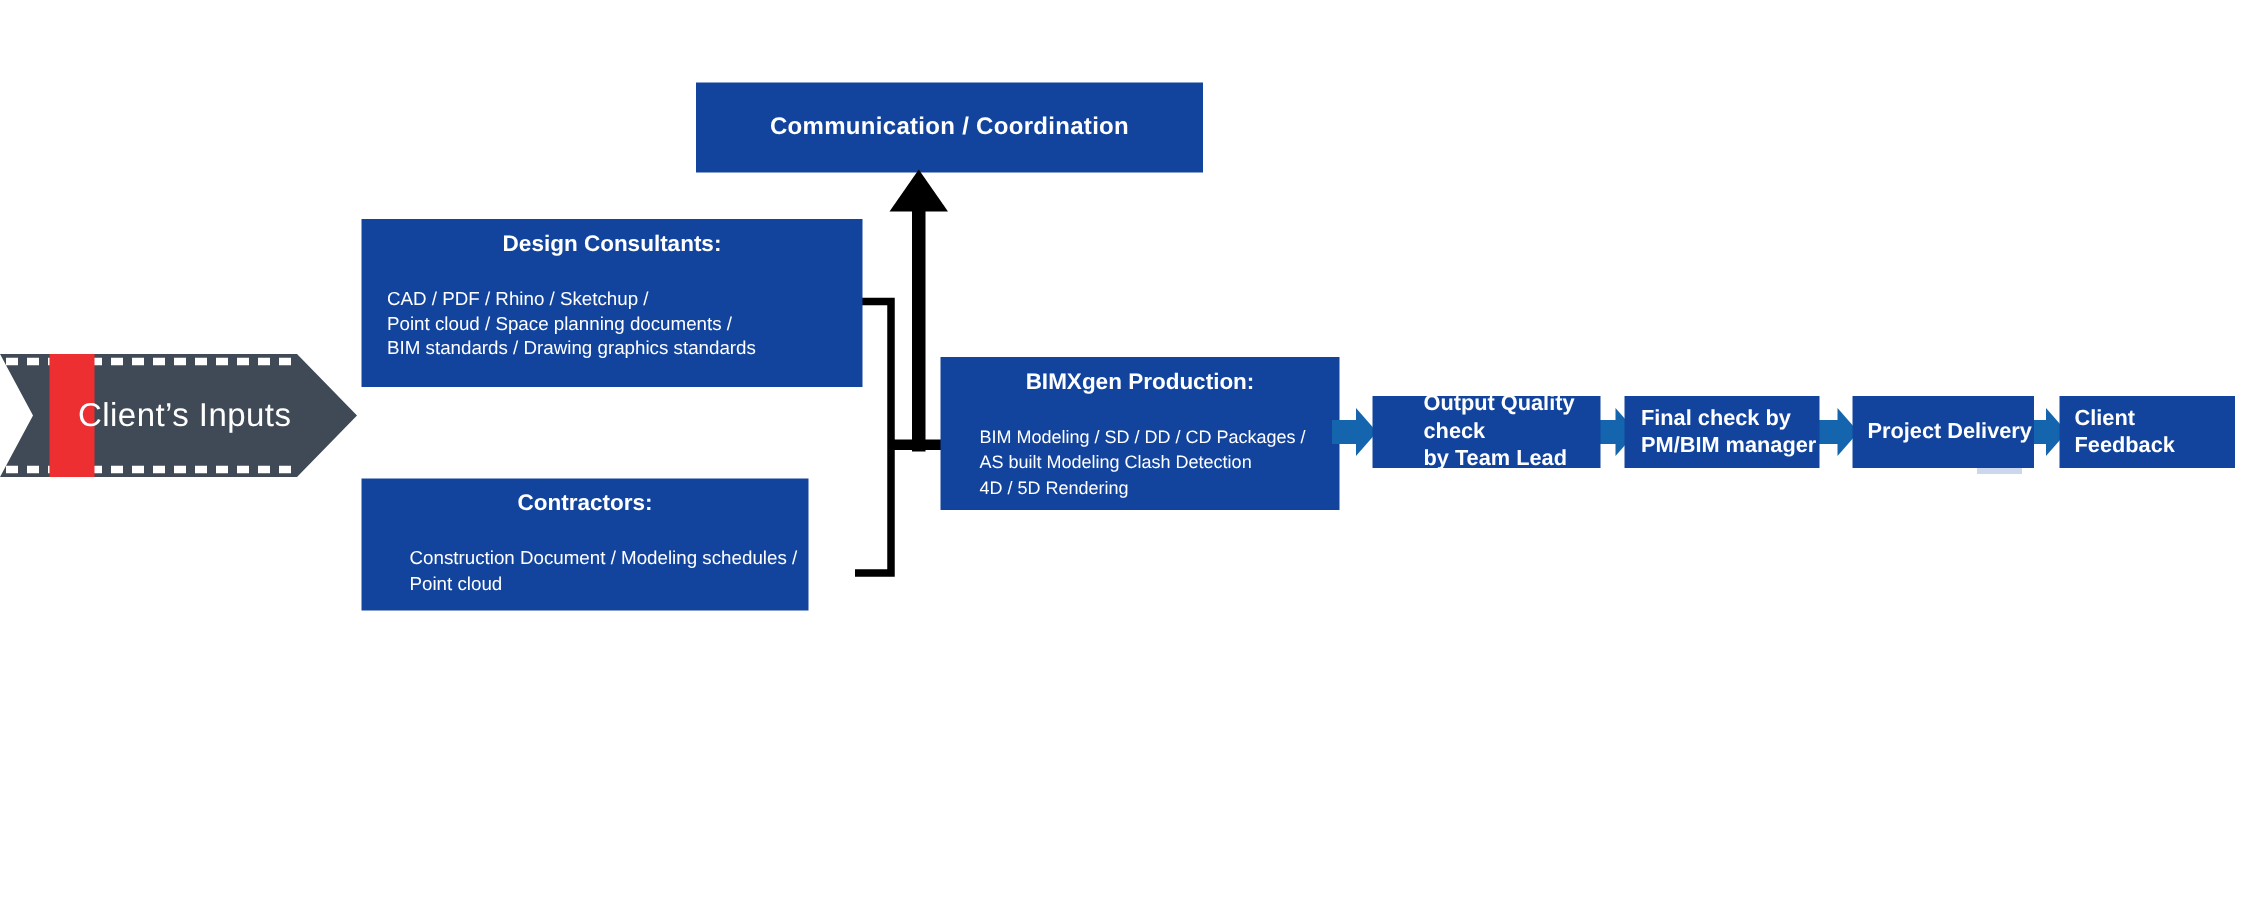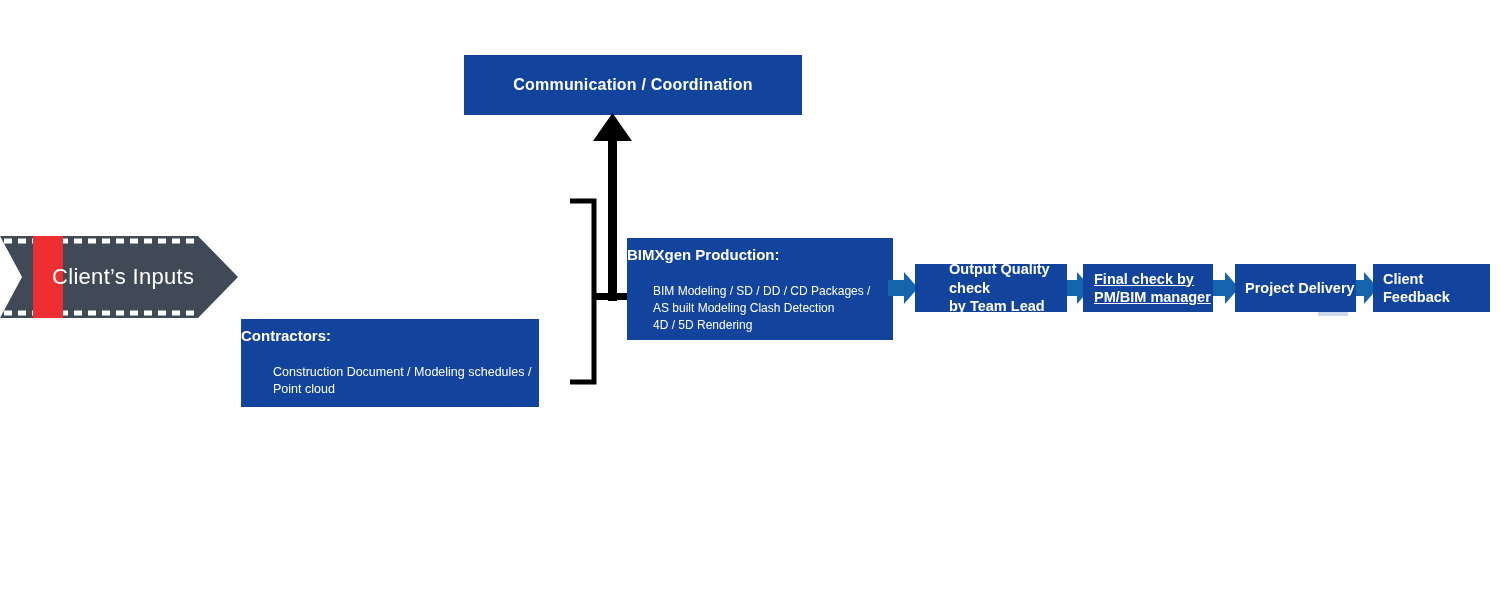--- a/index.html
+++ b/index.html
@@ -14,21 +14,21 @@
 
   
   .box{
     position:absolute;
     background:#12449E;
     color:#ffffff;
     box-sizing:border-box;
   }
   .box .title{
     font-weight:bold;
-    text-align:left;
+    text-align:center;
     color:#ffffff;
   }
   .box .body{
     color:#ffffff;
     white-space:pre-line;
   }
 
   
   #comm-box{
     left:464px;top:55px;width:338px;height:60px;
@@ -67,21 +67,21 @@
     box-sizing:border-box;
   }
   .chain-box .label{
     font-weight:bold;font-size:14.5px;line-height:18.5px;
     white-space:pre-line;
     padding-left:11px;
     
     width:max-content;
   }
   #qc-box{left:915px;top:264px;width:152px;height:48px;padding-left:23px;}
-  #final-box{left:1083px;top:264px;width:130px;height:48px;text-decoration:underline;}
+  #final-box{left:1083px;top:264px;width:130px;height:48px;}
   #delivery-box{left:1235px;top:264px;width:121px;height:48px;}
   #feedback-box{left:1373px;top:264px;width:117px;height:48px;}
   #delivery-box .label,#feedback-box .label{padding-left:10px;}
 
   
   #delivery-ghost{
     position:absolute;left:1318px;top:303px;width:30px;height:13px;
     background:#9fb6dd;opacity:.55;
   }
 
@@ -129,20 +129,26 @@
       <path d="M 10 96 L 34 96 L 34 277 L 10 277" fill="none" stroke="#000000" stroke-width="5"></path>
 
       <rect x="48" y="18" width="9" height="178" fill="#000000"></rect>
 
       <polygon points="52.5,8 72,36 33,36" fill="#000000"></polygon>
 
       <rect x="34" y="188" width="86" height="7" fill="#000000"></rect>
     </svg>
   </div>
 
+  <div class="box" id="design-box">
+    <div class="title">Design Consultants:</div>
+    <div class="body">CAD / PDF / Rhino / Sketchup /
+Point cloud / Space planning documents /
+BIM standards / Drawing graphics standards</div>
+  </div>
 
   <div class="box" id="contractors-box">
     <div class="title">Contractors:</div>
     <div class="body">Construction Document / Modeling schedules /
 Point cloud</div>
   </div>
 
   <div class="box" id="bimxgen-box">
     <div class="title">BIMXgen Production:</div>
     <div class="body">BIM Modeling / SD / DD / CD Packages /

